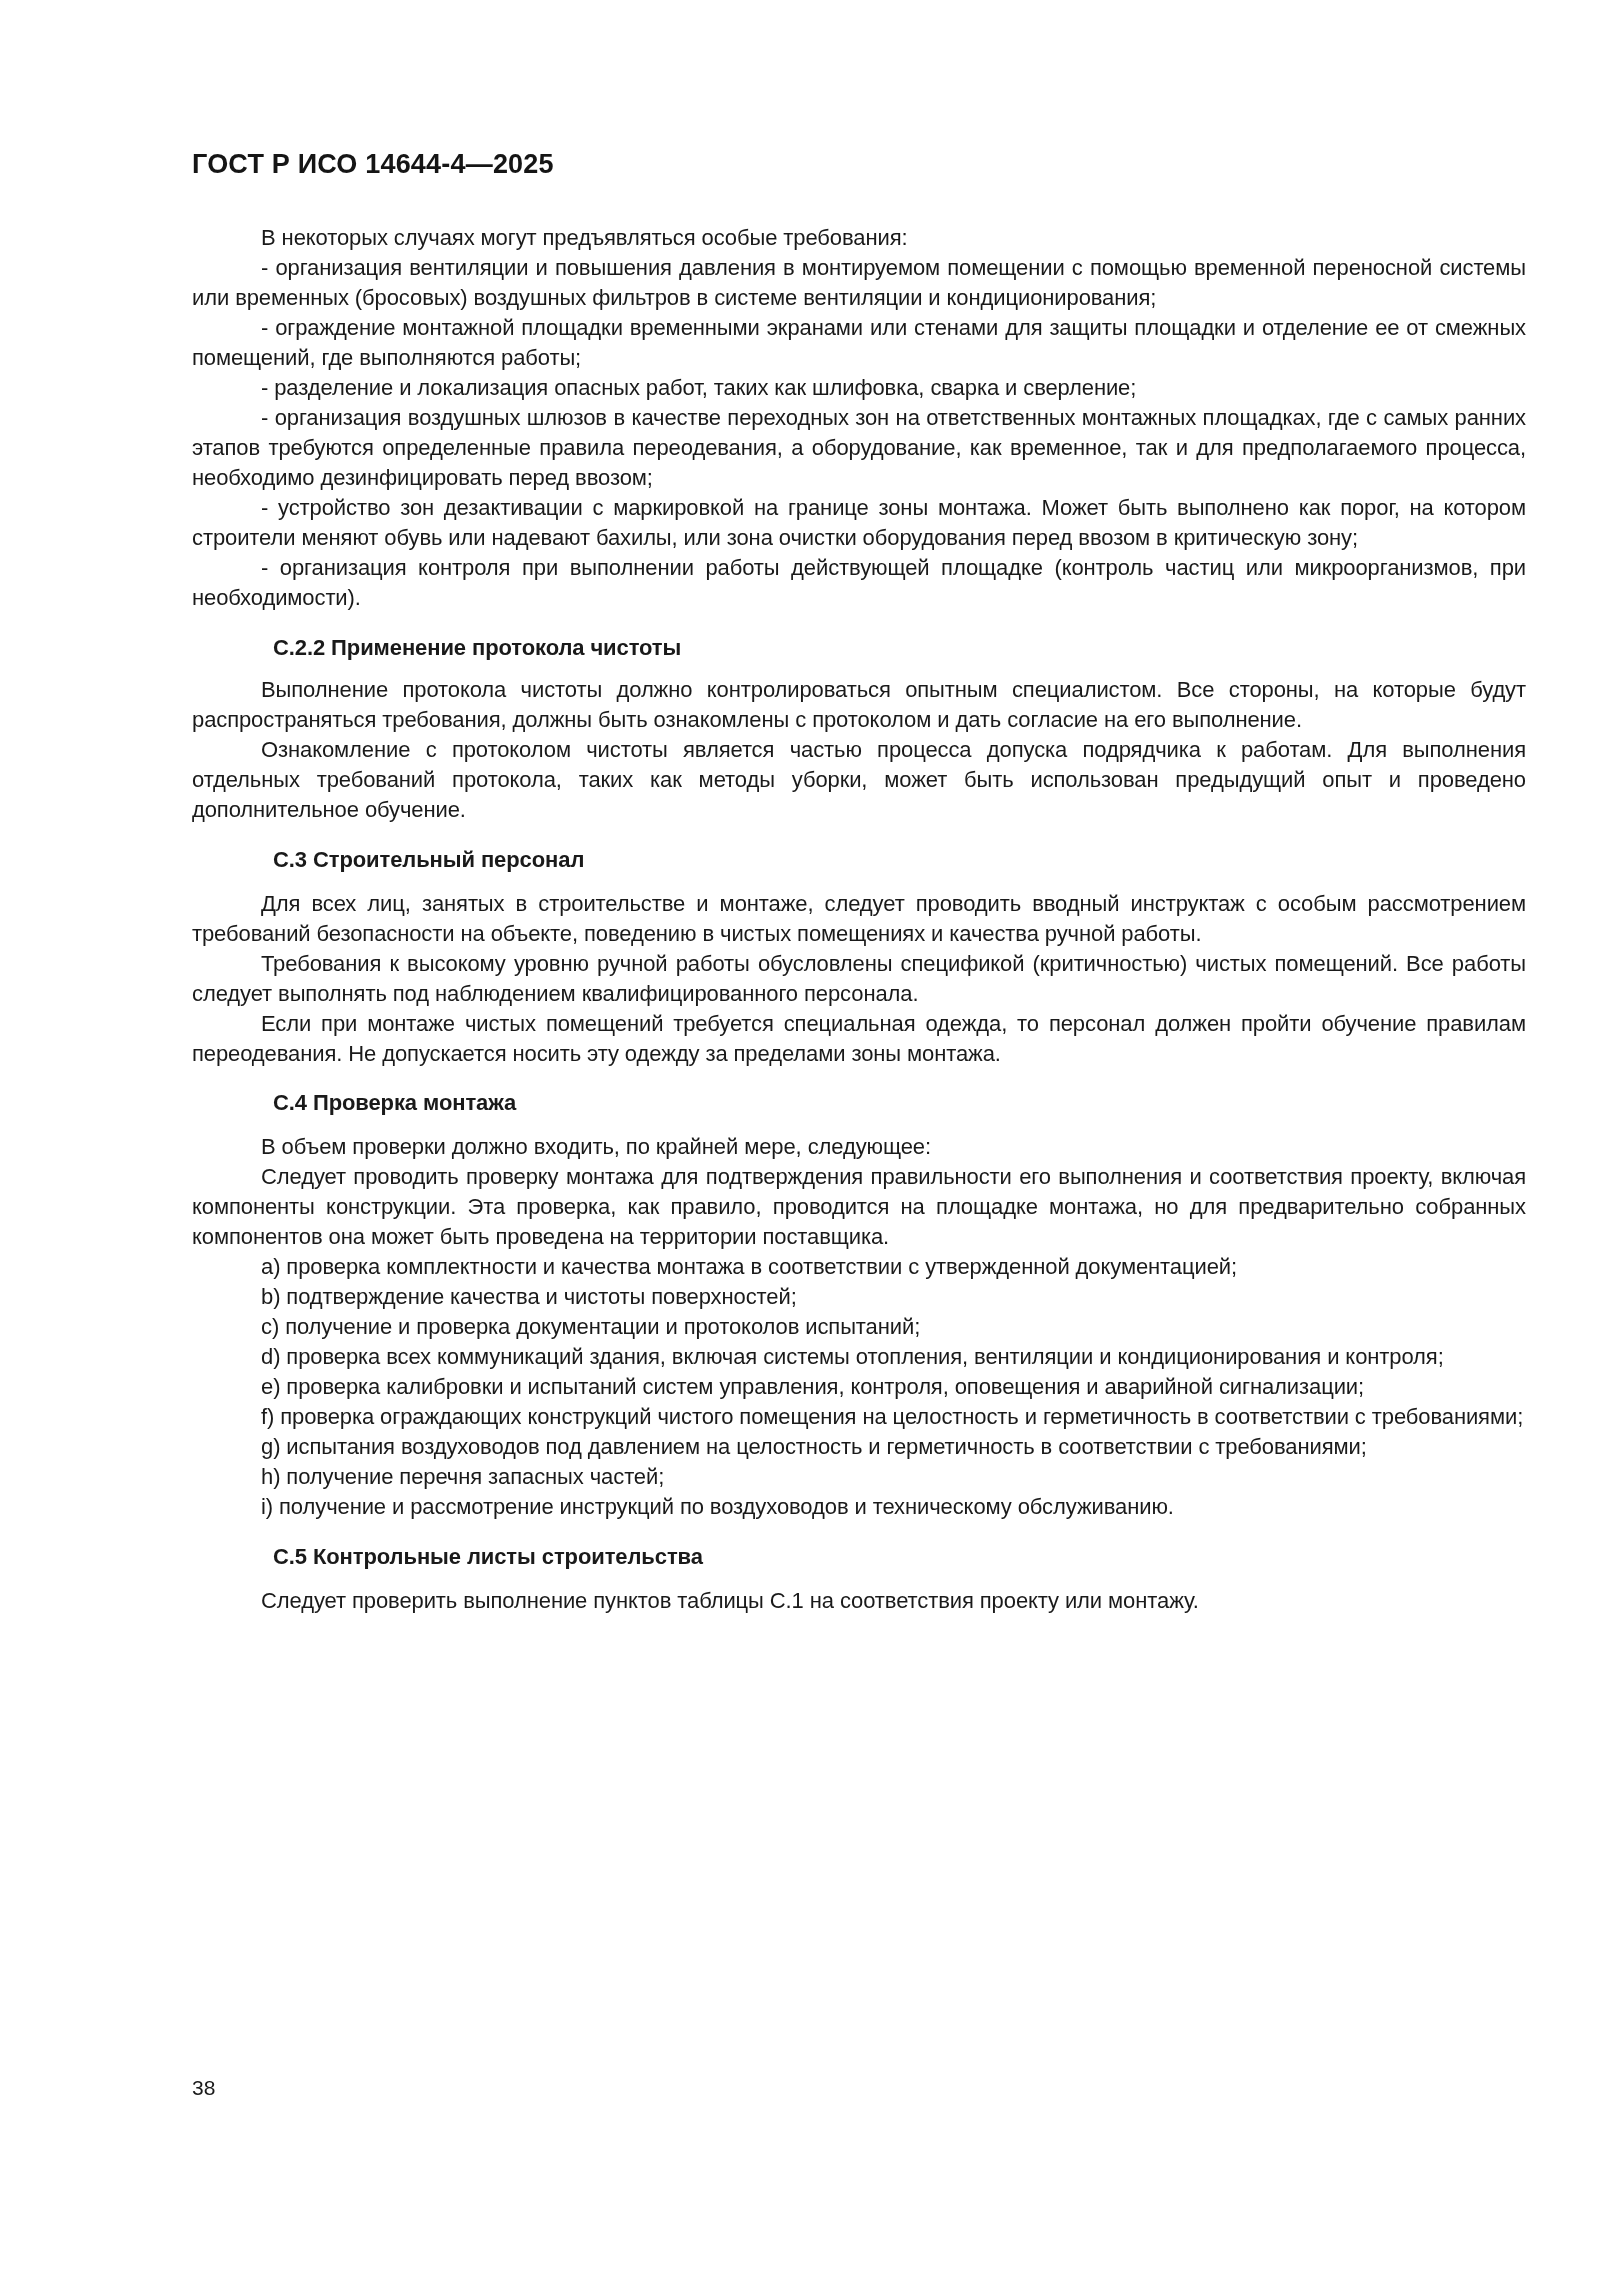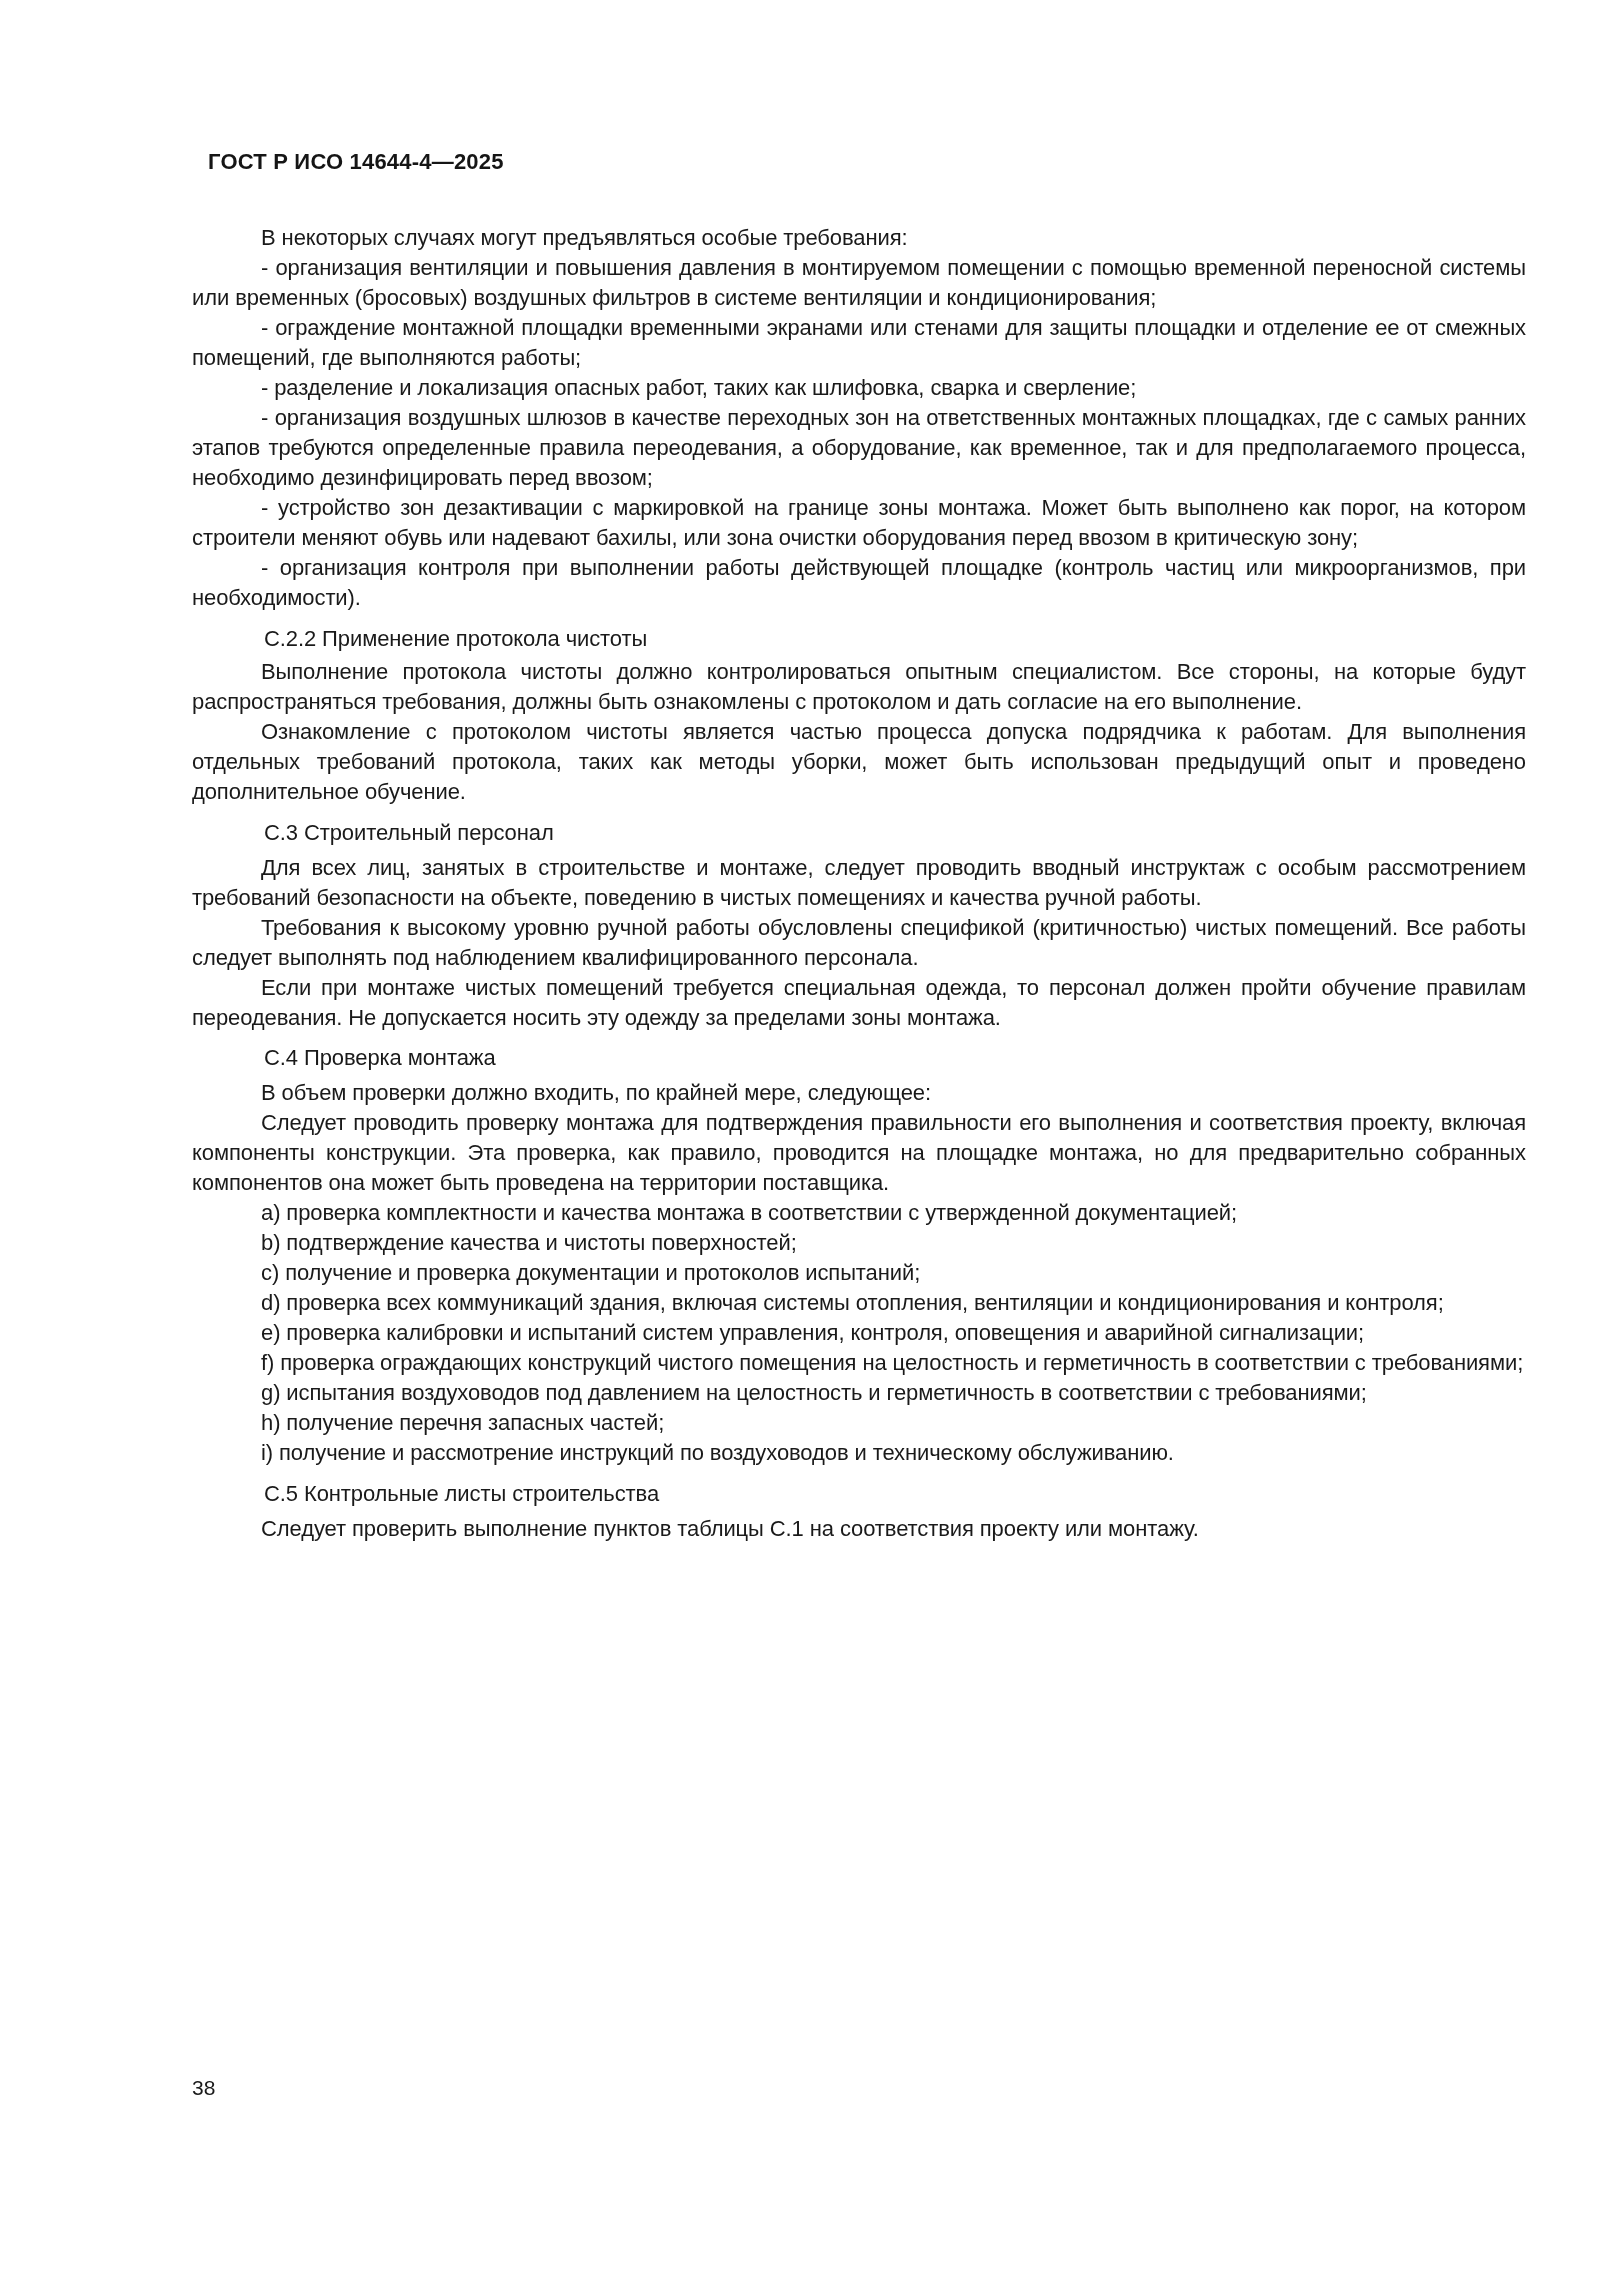--- a/index.html
+++ b/index.html
@@ -10,23 +10,23 @@
   body {
     width: 1621px;
     height: 2293px;
     position: relative;
     overflow: hidden;
     font-family: "Liberation Sans", "DejaVu Sans", sans-serif;
     color: #1a1a1a;
   }
   .header {
     position: absolute;
-    left: 208px;
+    left: 192px;
     top: 149px;
-    font-size: 22px;
+    font-size: 27px;
     font-weight: bold;
     letter-spacing: 0.2px;
     color: #151515;
   }
   .content {
     position: absolute;
     left: 192px;
     top: 223px;
     width: 1334px;
     font-size: 22px;
@@ -35,24 +35,24 @@
   }
   .content p {
     margin: 0;
     text-indent: 69px;
     text-align: justify;
   }
   .content p.last-left {
     text-align-last: left;
   }
   .content h3 {
-    margin: 3px;
+    margin: 12px;
     padding: 0;
     font-size: 22px;
-    font-weight: normal;
+    font-weight: bold;
     text-indent: 69px;
     line-height: 30px;
   }
   .gap-before-h { height: 7.8px; }
   .gap-after-h { height: 2px; }
   .page-number {
     position: absolute;
     left: 192px;
     top: 2076px;
     font-size: 21px;

